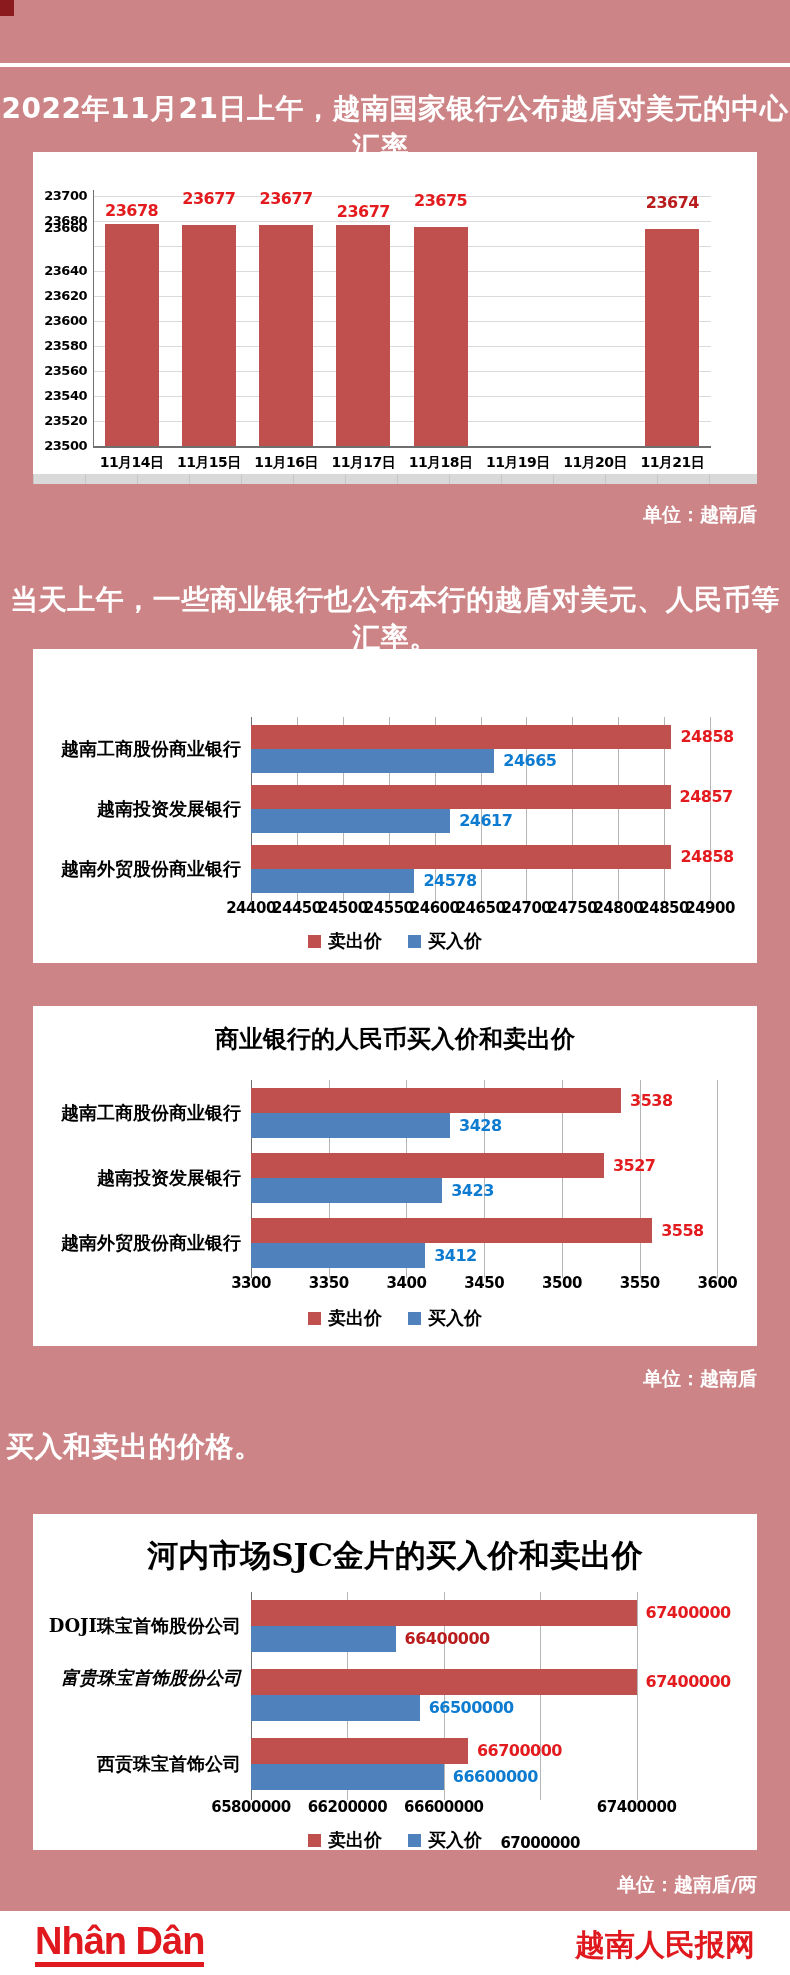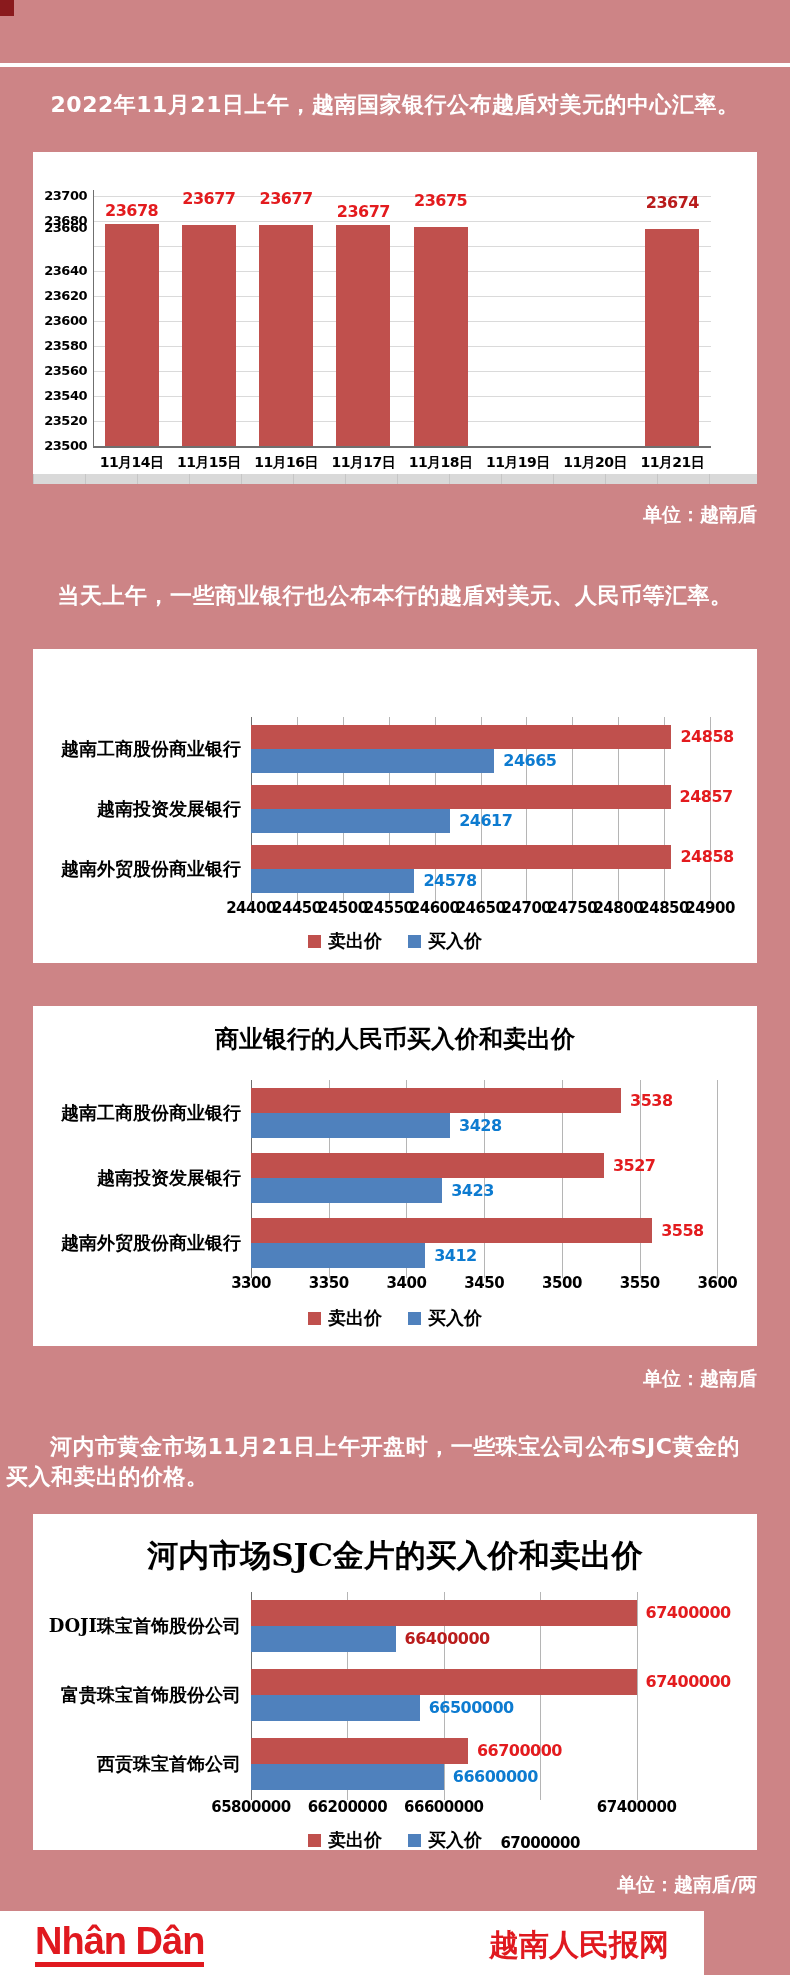--- a/index.html
+++ b/index.html
@@ -1,20 +1,20 @@
 <!DOCTYPE html>
 <html><head>
 <meta charset="utf-8">
 <style>
   html,body{margin:0;padding:0;}
   .canvas{position:relative;width:790px;height:1975px;background:#cd8486;overflow:hidden;
           font-family:"DejaVu Sans",sans-serif;}
   .corner{position:absolute;top:0;left:0;width:14px;height:16px;background:#8a1a1d;}
   .topline{position:absolute;top:63px;left:0;width:790px;height:4px;background:#ffffff;}
-  .intro{position:absolute;color:#ffffff;font-weight:bold;font-size:22px;letter-spacing:0.5px;}
+  .intro{position:absolute;color:#ffffff;font-weight:bold;font-size:28px;letter-spacing:0.5px;}
   .intro1{top:90px;left:0;width:790px;text-align:center;}
   .intro2{top:581px;left:0;width:790px;text-align:center;}
   .intro3{top:1432px;left:6px;width:778px;line-height:30px;}
   .intro3 .l1{text-indent:44px;}
   .unit{position:absolute;right:33px;color:#ffffff;font-size:19px;font-weight:bold;}
   .unit1{top:502px;} .unit2{top:1366px;} .unit3{top:1872px;}
   .panel{position:absolute;left:33px;width:724px;background:#ffffff;}
   #panel1{top:152px;height:332px;}
   #panel2{top:649px;height:314px;}
   #panel3{top:1006px;height:340px;}
@@ -43,21 +43,21 @@
            letter-spacing:-0.5px;color:#000;white-space:nowrap;}
   .tick-h{position:absolute;transform:translateX(-50%);font-size:15px;font-weight:bold;
           letter-spacing:-0.5px;color:#000;white-space:nowrap;}
   .cat-label{position:absolute;left:4px;width:204px;text-align:right;font-size:18px;font-weight:bold;
              color:#000;font-family:"DejaVu Serif","Liberation Serif",serif;white-space:nowrap;}
   .legend{position:absolute;left:0;width:724px;display:flex;justify-content:center;gap:26px;align-items:center;}
   .legend-item{display:flex;align-items:center;gap:7px;}
   .legend-swatch{width:13px;height:13px;}
   .legend-label{font-size:18px;font-weight:bold;color:#000;
                 font-family:"DejaVu Serif","Liberation Serif",serif;}
-  .footer{position:absolute;top:1911px;left:0;width:704px;height:64px;background:#ffffff;}
+  .footer{position:absolute;top:1911px;left:0;width:790px;height:64px;background:#ffffff;}
   .logo{position:absolute;left:35px;top:10px;font-size:38px;font-weight:bold;color:#e0191f;
         letter-spacing:-1px;line-height:40px;border-bottom:5px solid #e0191f;padding-bottom:1px;
         font-family:"Liberation Sans",sans-serif;white-space:nowrap;}
   .site{position:absolute;right:35px;top:14px;font-size:30px;font-weight:bold;color:#e0191f;white-space:nowrap;}
 </style>
 </head>
 <body>
 
 <div class="canvas">
   <div class="corner"></div>
@@ -205,21 +205,20 @@
         </div>
         <div class="legend-item">
           <div class="legend-swatch" style="background: rgb(79, 129, 189);"></div>
           <div class="legend-label">买入价</div>
         </div>
       </div>
     </section>
   <div class="unit unit2">单位：越南盾</div>
 
   <div class="intro intro3">
-    <div class="l1">河内市黄金市场11月21日上午开盘时，一些珠宝公司公布SJC黄金的</div>
     <div class="l2">买入和卖出的价格。</div>
   </div>
 
   <section class="panel" id="panel4">
     <h2 class="chart-title">河内市场SJC金片的买入价和卖出价</h2>
   <div class="gridline-v" style="left: 218px; top: 78px; height: 208px;"></div>
       <div class="tick-h" style="left: 218px; top: 284px;">65800000</div>
       <div class="gridline-v" style="left: 314.4px; top: 78px; height: 208px;"></div>
       <div class="tick-h" style="left: 314.4px; top: 284px;">66200000</div>
       <div class="gridline-v" style="left: 410.8px; top: 78px; height: 208px;"></div>
@@ -227,21 +226,21 @@
       <div class="gridline-v" style="left: 507.2px; top: 78px; height: 208px;"></div>
       <div class="tick-h" style="left: 507.2px; top: 284px; margin-top: 36px;">67000000</div>
       <div class="gridline-v" style="left: 603.6px; top: 78px; height: 208px;"></div>
       <div class="tick-h" style="left: 603.6px; top: 284px;">67400000</div>
       <div class="axisline-v" style="left: 218px; top: 78px; height: 208px;"></div>
       <div class="cat-label" style="top: 100px;">DOJI珠宝首饰股份公司</div>
       <div class="bar-h" style="left: 218px; top: 86px; width: 385.6px; height: 26px; background: rgb(192, 80, 77);"></div>
       <div class="val-h" style="left: 612.6px; top: 89px; color: rgb(227, 27, 30);">67400000</div>
       <div class="bar-h" style="left: 218px; top: 112px; width: 144.6px; height: 26px; background: rgb(79, 129, 189);"></div>
       <div class="val-h" style="left: 371.6px; top: 115px; color: #b91c1c;">66400000</div>
-      <div class="cat-label" style="top: 169px;">富贵珠宝首饰股份公司</div>
+      <div class="cat-label" style="top: 152px; font-style: italic;">富贵珠宝首饰股份公司</div>
       <div class="bar-h" style="left: 218px; top: 155px; width: 385.6px; height: 26px; background: rgb(192, 80, 77);"></div>
       <div class="val-h" style="left: 612.6px; top: 158px; color: rgb(227, 27, 30);">67400000</div>
       <div class="bar-h" style="left: 218px; top: 181px; width: 168.7px; height: 26px; background: rgb(79, 129, 189);"></div>
       <div class="val-h" style="left: 395.7px; top: 184px; color: rgb(13, 123, 208);">66500000</div>
       <div class="cat-label" style="top: 238px;">西贡珠宝首饰公司</div>
       <div class="bar-h" style="left: 218px; top: 224px; width: 216.9px; height: 26px; background: rgb(192, 80, 77);"></div>
       <div class="val-h" style="left: 443.9px; top: 227px; color: rgb(227, 27, 30);">66700000</div>
       <div class="bar-h" style="left: 218px; top: 250px; width: 192.8px; height: 26px; background: rgb(79, 129, 189);"></div>
       <div class="val-h" style="left: 419.8px; top: 253px; color: rgb(13, 123, 208);">66600000</div>
       <div class="legend" style="top: 314px;">

